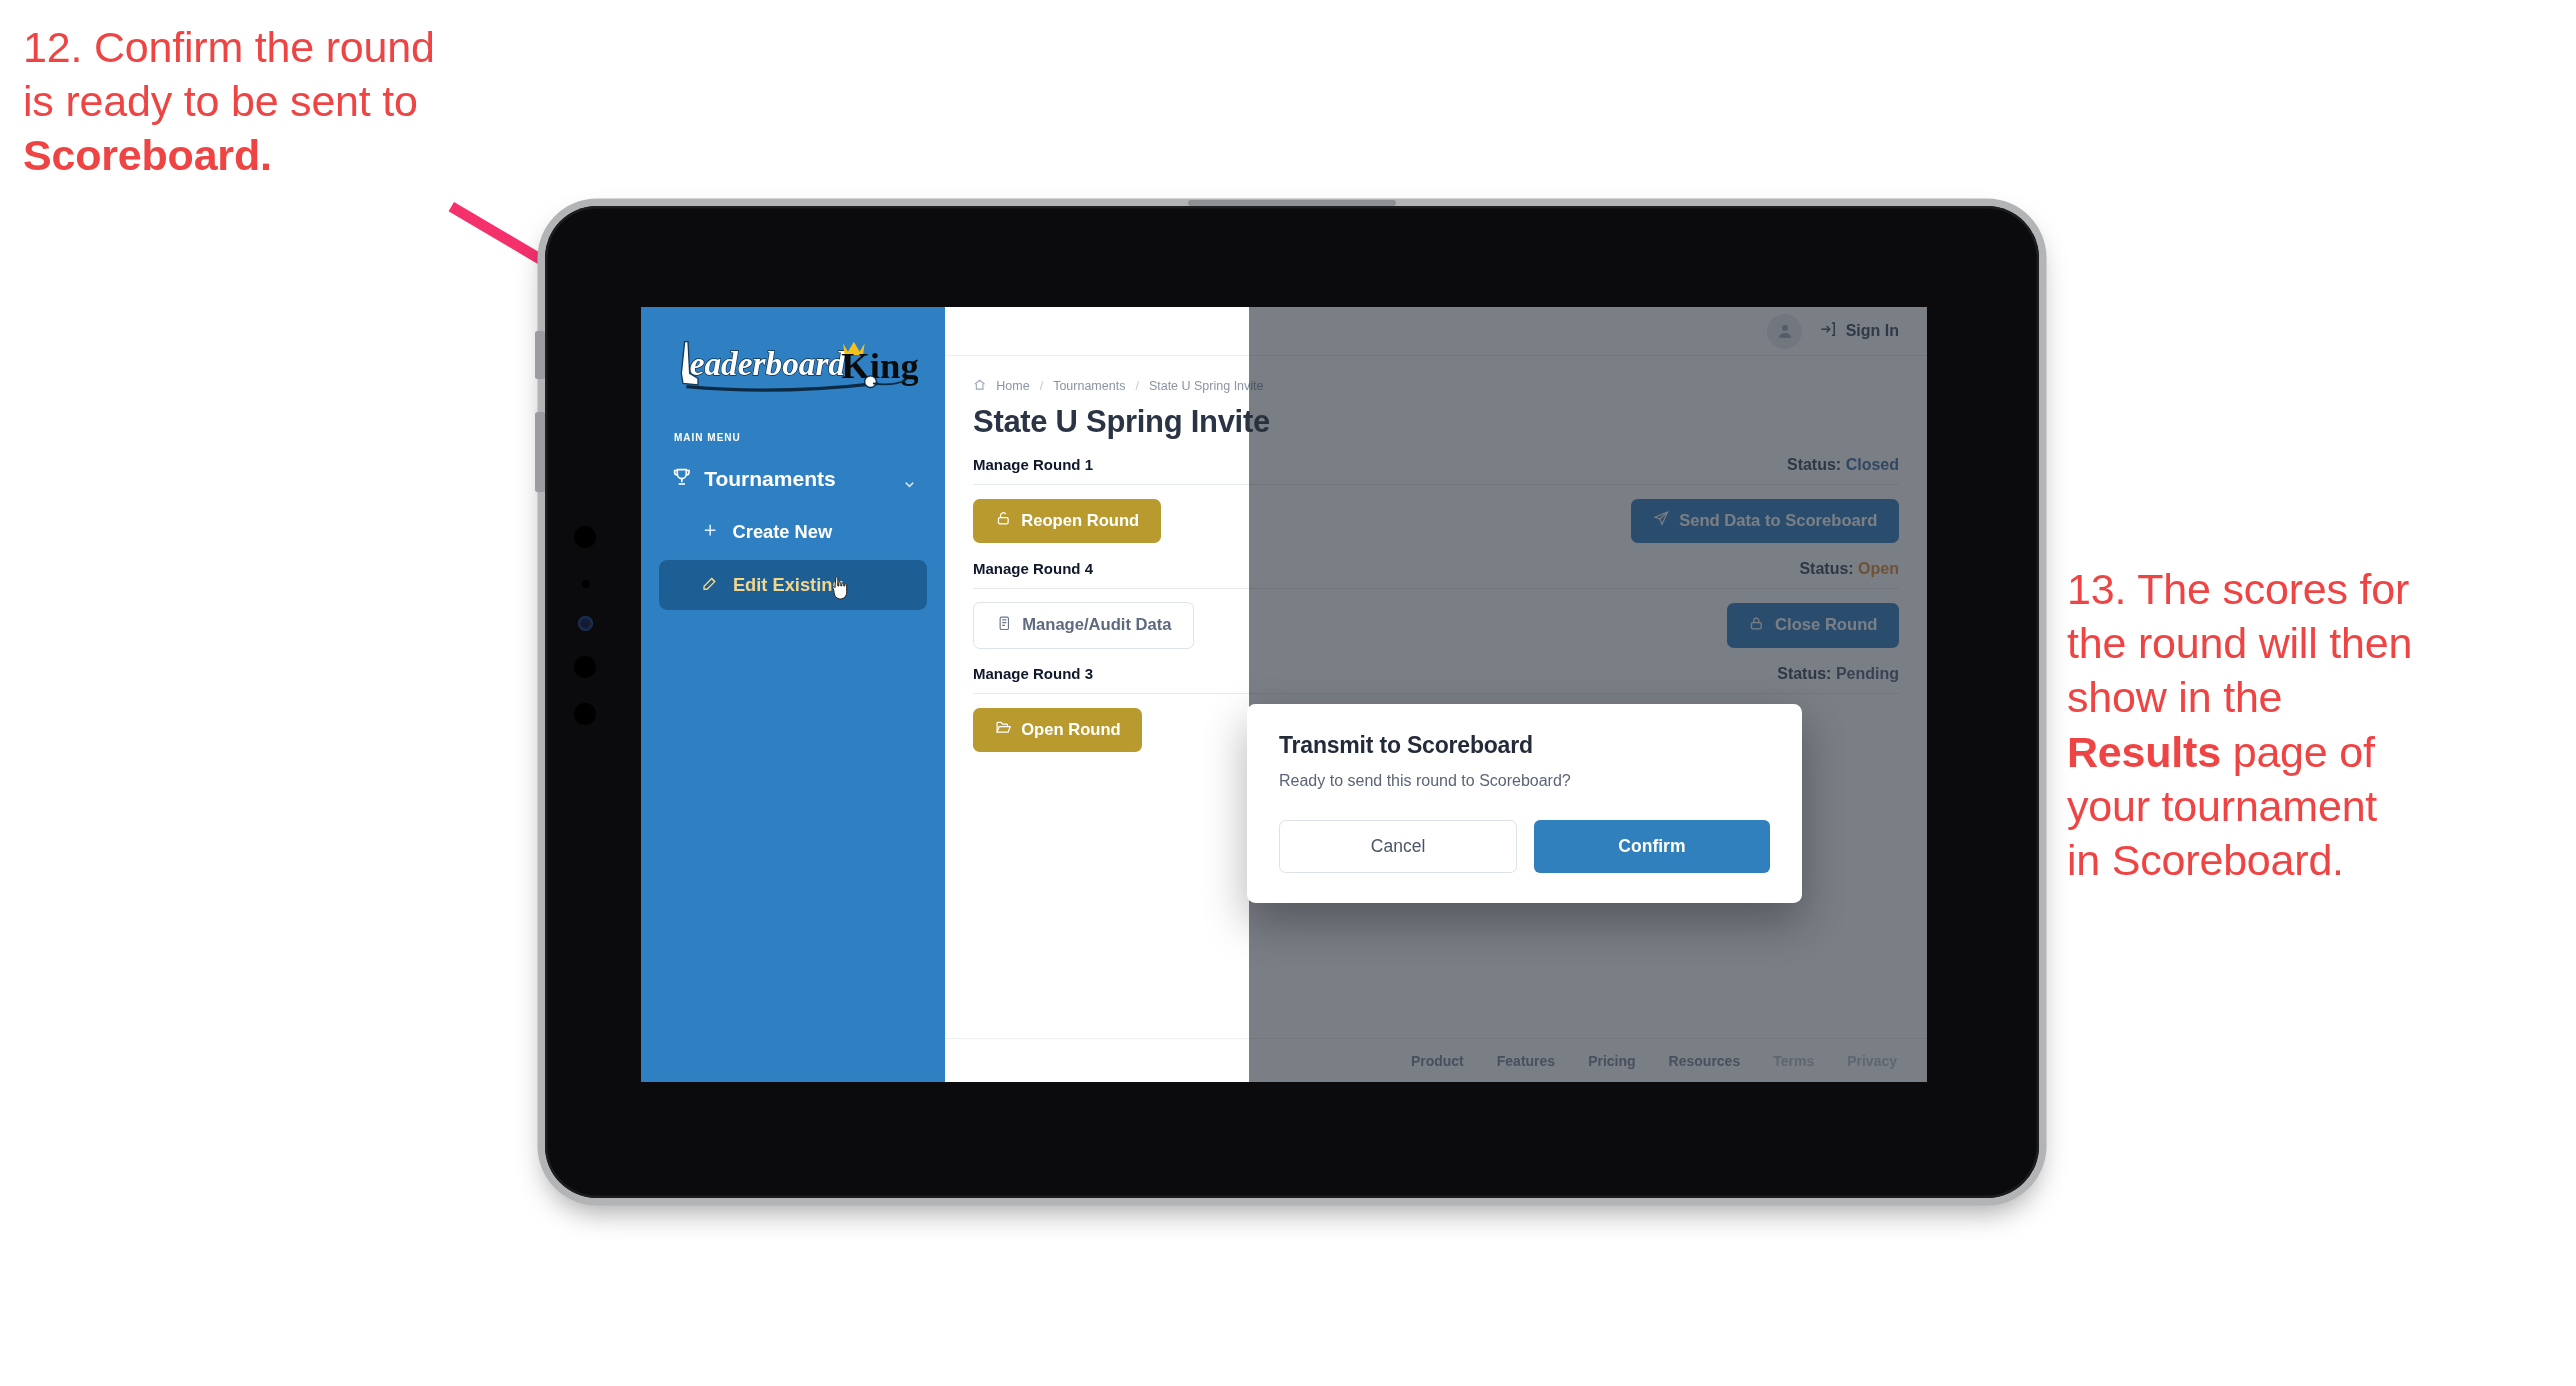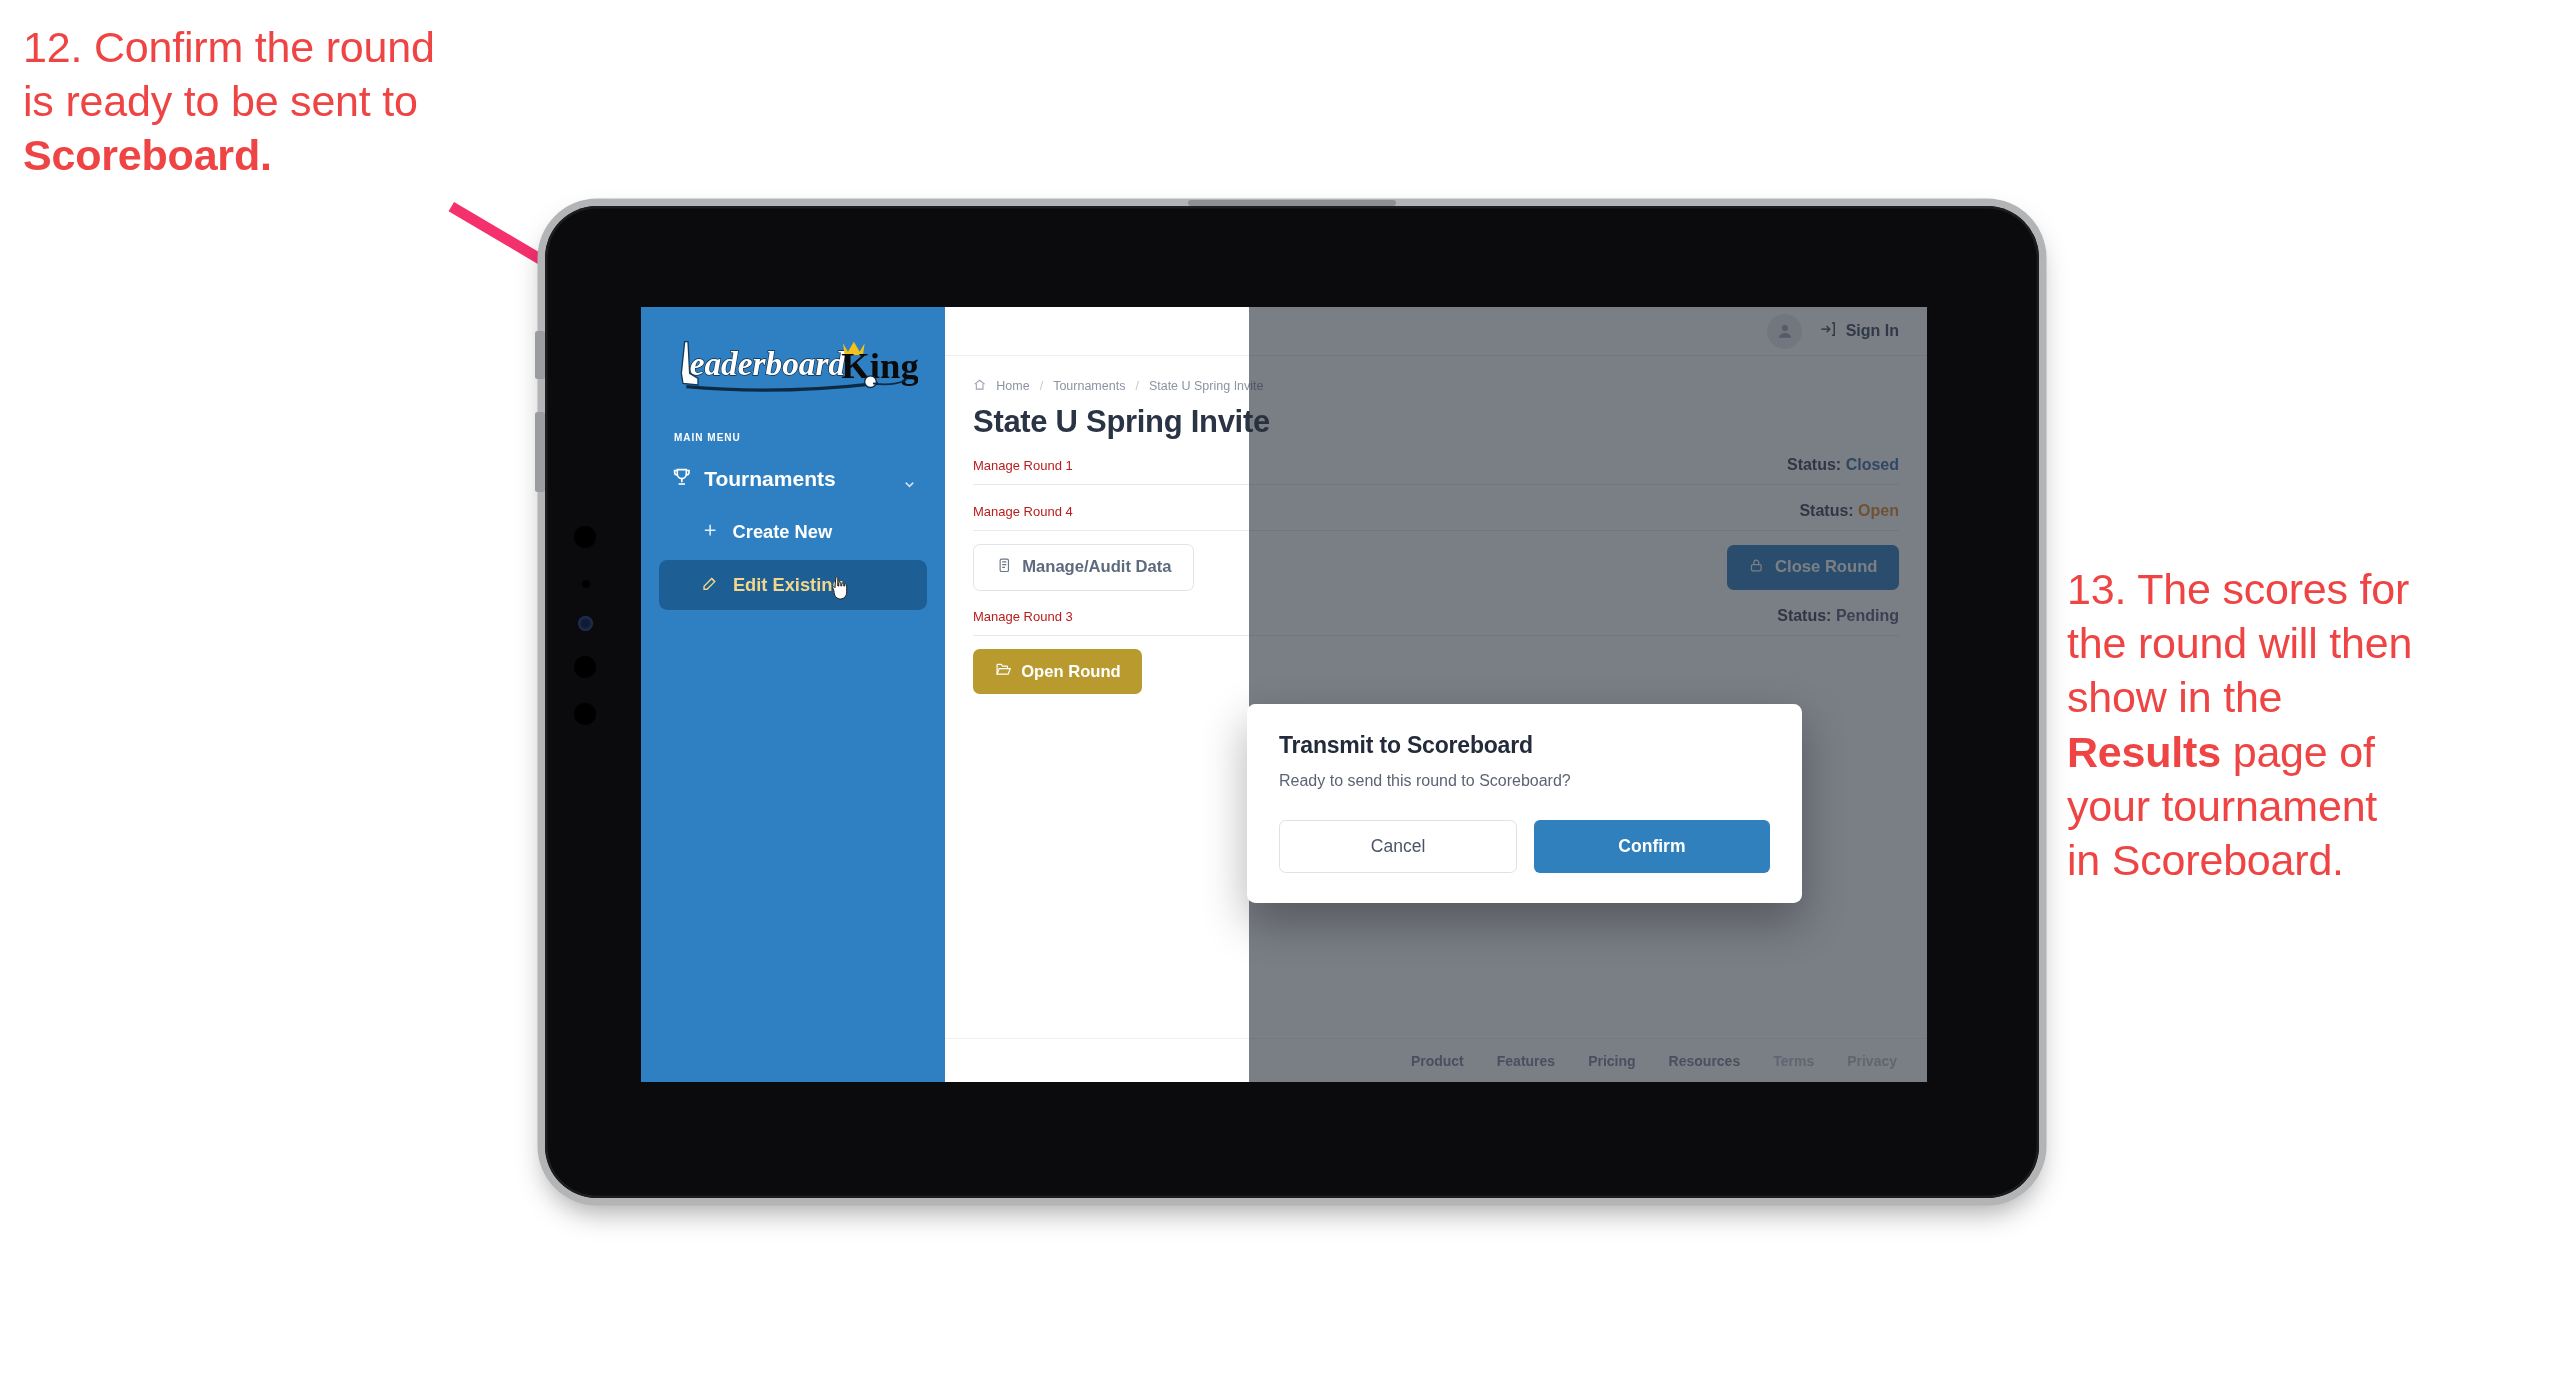--- a/index.html
+++ b/index.html
@@ -80,21 +80,21 @@
     display:flex;align-items:center;justify-content:center;}
   #signin{display:flex;align-items:center;gap:8.3px;font-size:16px;font-weight:bold;color:#3d4a5c;}
 
   #content{flex:1;padding:21.6px 28px 0 28px;}
   #breadcrumb{display:flex;align-items:center;gap:10px;font-size:12.5px;color:#8b94a3;}
   #breadcrumb .sep{color:#c3c9d2;}
   #page-title{font-size:31px;font-weight:bold;color:#2b3445;margin:10px 0 0 0;letter-spacing:-0.3px;}
 
   .round-block{margin-top:16.6px;}
   .round-head{display:flex;justify-content:space-between;align-items:baseline;}
-  .round-name{font-size:13px;font-weight:normal;color:#b91c1c;}
+  .round-name{font-size:15px;font-weight:bold;color:#0f172a;}
   .round-status{font-size:16px;font-weight:bold;color:#3c4658;}
   .round-status em{font-style:normal;}
   .st-closed{color:#3f6da3;}
   .st-open{color:#e08b2b;}
   .st-pending{color:#55607a;}
   .round-rule{height:0.8px;background:#e6e9ee;margin:10px 0 0 0;}
   .round-actions{display:flex;justify-content:space-between;align-items:center;margin-top:13.3px;}
   .btn{display:inline-flex;align-items:center;gap:10px;border-radius:6.7px;
     font-size:16.6px;font-weight:bold;padding:11.6px 21.6px;white-space:nowrap;}
   .btn-warn{background:#b89a2f;color:#ffffff;}
@@ -258,20 +258,40 @@
 
         <section class="round-block">
           <div class="round-head">
             <span class="round-name">Manage Round 1</span>
             <span class="round-status">
               <span>Status:</span>
               <em class="st-closed">Closed</em>
             </span>
           </div>
           <div class="round-rule"></div>
+          <div class="round-actions">
+            <span class="btn btn-warn">
+              <span>
+                <svg width="16.6" height="16.6" viewBox="0 0 24 24" fill="none" stroke="#ffffff" stroke-width="1.8">
+                  <rect x="5" y="11" width="14" height="9" rx="2"></rect>
+                    <path d="M8 11V8a4 4 0 0 1 7.5-2"></path>
+                </svg>
+              </span>
+              <span>Reopen Round</span>
+            </span>
+            <span class="btn btn-primary">
+              <span>
+                <svg width="16.6" height="16.6" viewBox="0 0 24 24" fill="none" stroke="#ffffff" stroke-width="1.7">
+                  <path d="M21 3L3 10.5l7 2.6L13 21z"></path>
+                    <path d="M10 13.1L21 3"></path>
+                </svg>
+              </span>
+              <span>Send Data to Scoreboard</span>
+            </span>
+          </div>
         </section>
 
         <section class="round-block">
           <div class="round-head">
             <span class="round-name">Manage Round 4</span>
             <span class="round-status">
               <span>Status:</span>
               <em class="st-open">Open</em>
             </span>
           </div>

